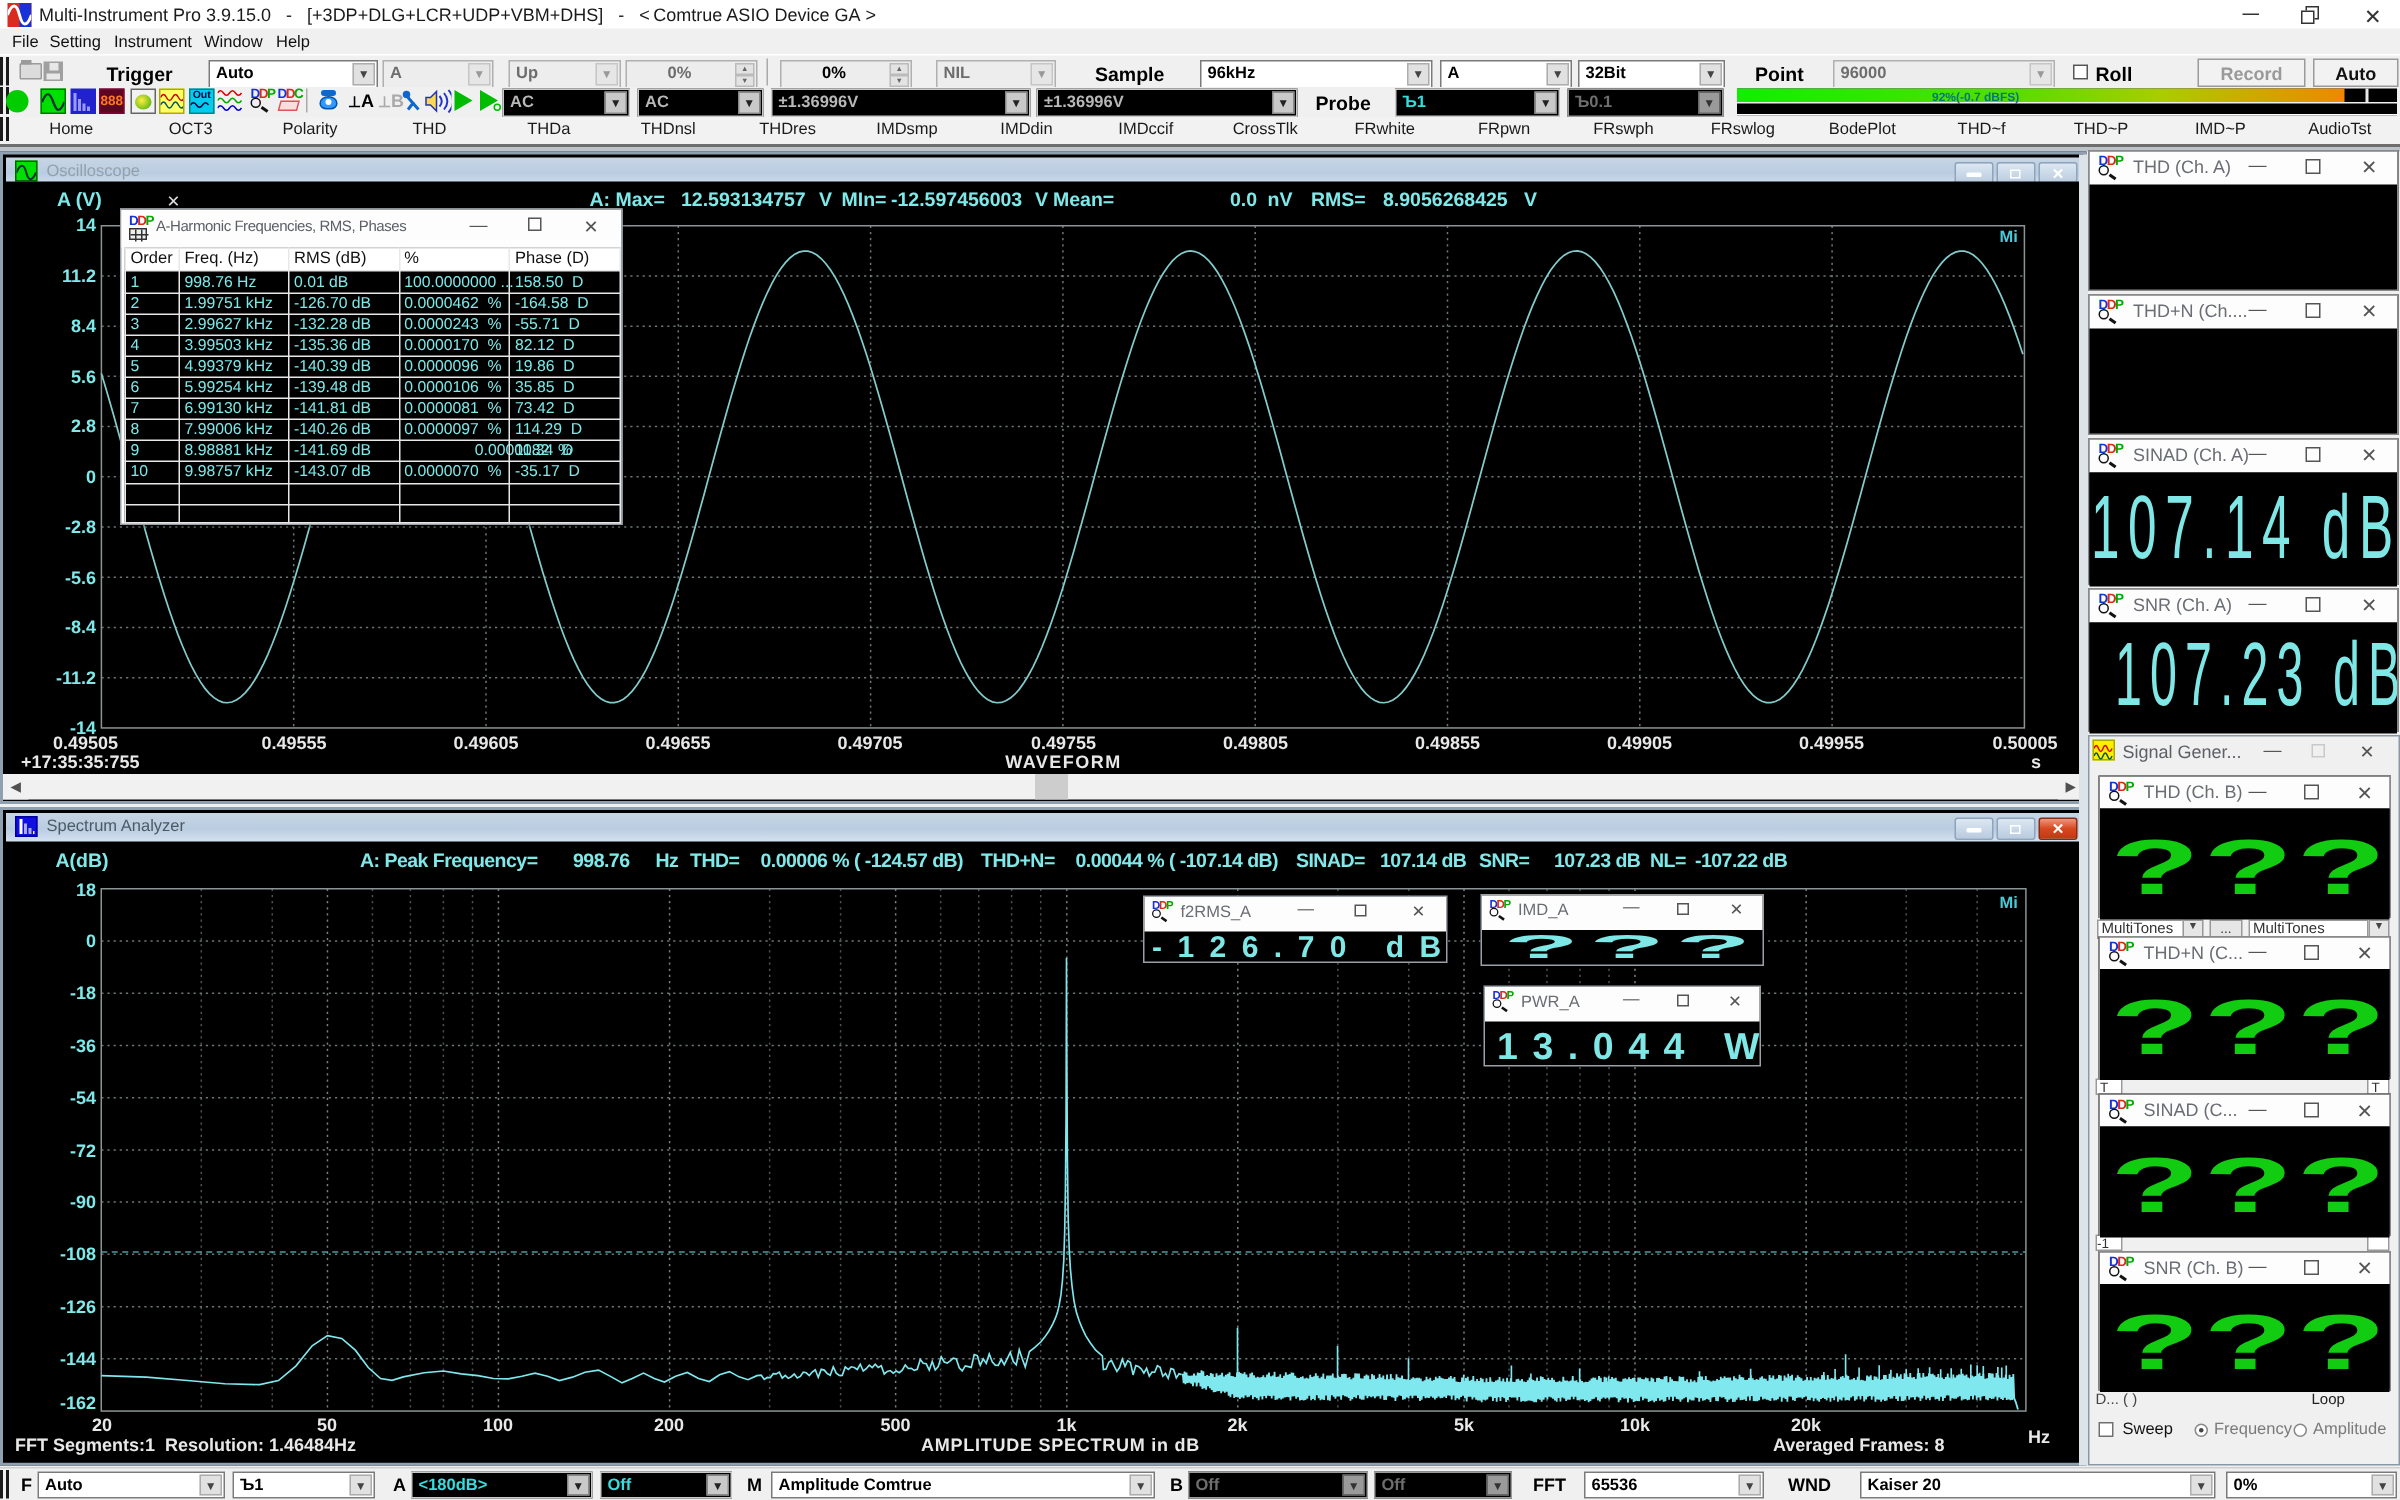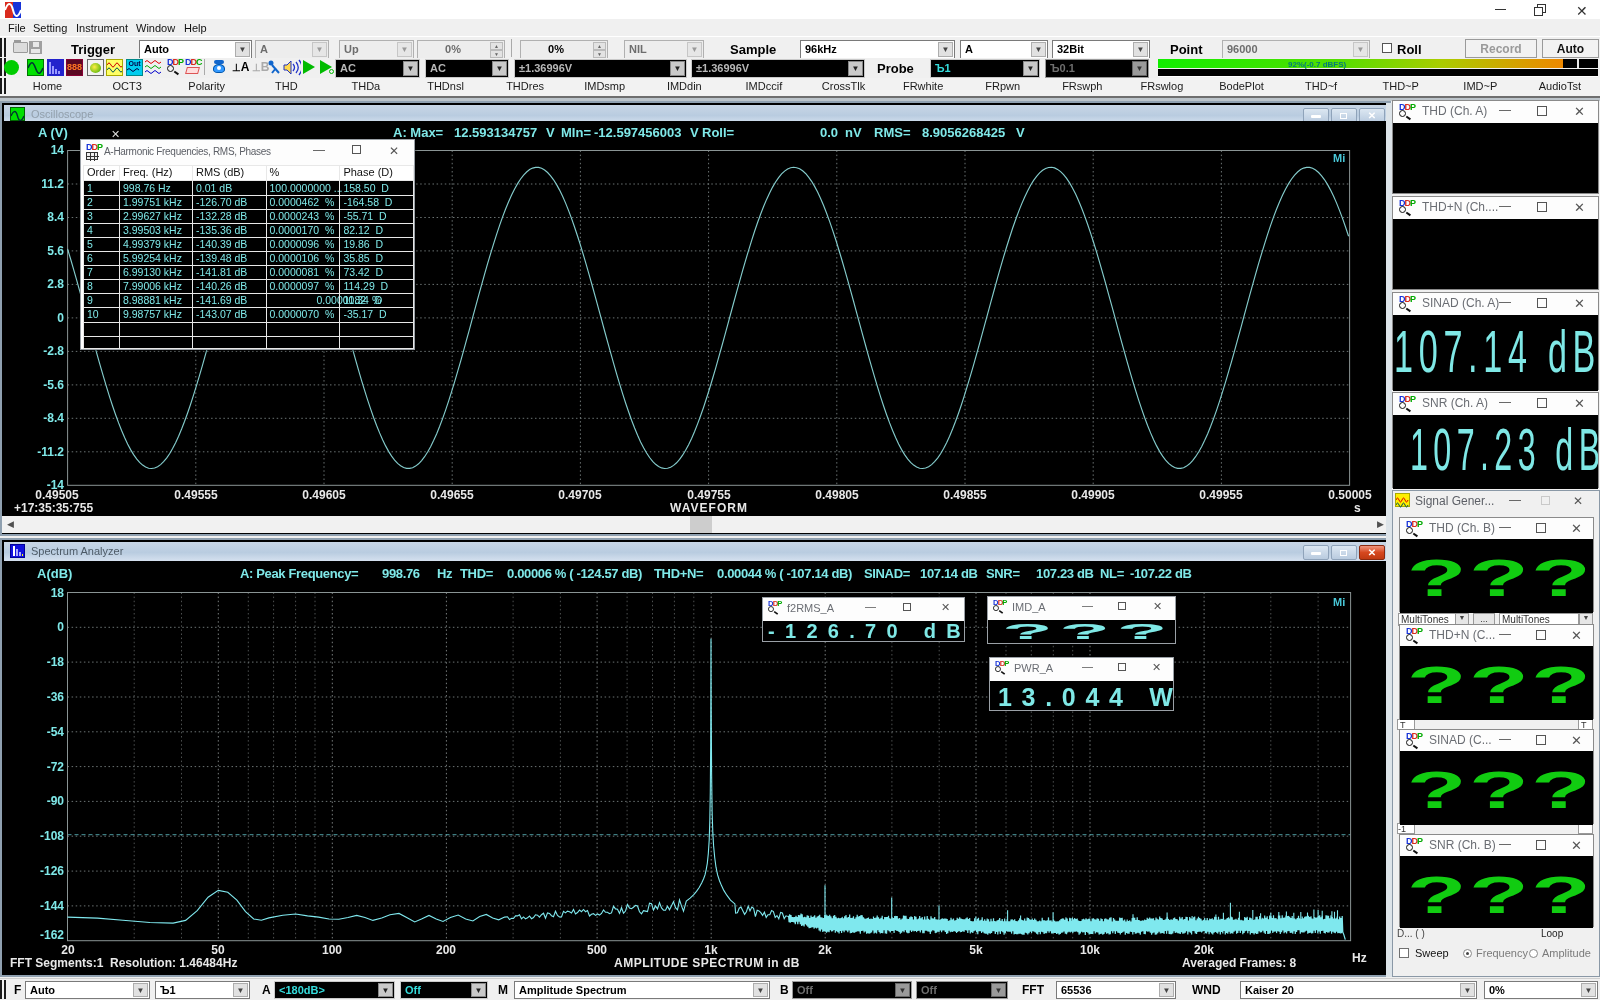--- a/index.html
+++ b/index.html
@@ -32,20 +32,21 @@
 </style></head>
 <body>
 
 <div class="abs" style="left:0;top:0;width:1600px;height:20px;background:#fff;border-bottom:1px solid #f0f0f0;">
  <div class="abs" style="left:5px;top:2px;width:16px;height:16px;background:#d92b1e;overflow:hidden;">
   <div class="abs" style="left:8px;top:0;width:8px;height:16px;background:#1733d8;"></div>
   <svg class="abs" style="left:0;top:0" width="16" height="16">
         <path d="M0,8 C3,0 6,0 8,8 C10,16 13,16 16,8" stroke="#fff" stroke-width="2" fill="none"></path>
       </svg>
  </div>
+ <div class="abs" style="left:26px;top:3px;font-size:12px;color:#1a1a1a;">Multi-Instrument Pro 3.9.15.0&nbsp;&nbsp;&nbsp;-&nbsp;&nbsp;&nbsp;[+3DP+DLG+LCR+UDP+VBM+DHS]&nbsp;&nbsp;&nbsp;-&nbsp;&nbsp;&nbsp;&lt; Comtrue ASIO Device GA&nbsp;&gt;</div>
  <div class="abs" style="left:1495px;top:9px;width:11px;height:1px;background:#333;"></div>
  <div class="abs" style="left:1537px;top:4px;width:9px;height:9px;border:1px solid #333;background:#fff;"></div>
  <div class="abs" style="left:1534px;top:7px;width:9px;height:9px;border:1px solid #333;background:#fff;"></div>
  <div class="abs" style="left:1576px;top:3px;font-size:14px;color:#333;">✕</div>
 </div>
 <div class="abs" style="left:0;top:20px;width:1600px;height:16px;background:#f0f0f0;">
  <div class="abs" style="left:8px;top:2px;font-size:11px;color:#111;">File</div>
  <div class="abs" style="left:33px;top:2px;font-size:11px;color:#111;">Setting</div>
  <div class="abs" style="left:76px;top:2px;font-size:11px;color:#111;">Instrument</div>
  <div class="abs" style="left:136px;top:2px;font-size:11px;color:#111;">Window</div>
@@ -244,21 +245,21 @@
       </div>
     </div>
     <div class="abs" style="left:0px;top:18px;width:1387px;height:395px;background:#000;overflow:hidden;">
       <div class="abs cy b" style="left:36px;top:4px;font-size:13px;">A (V)</div>
       <div class="abs cy b" style="left:391px;top:4px;font-size:13px;">A: Max=</div>
       <div class="abs cy b" style="left:452px;top:4px;font-size:13px;">12.593134757</div>
       <div class="abs cy b" style="left:544px;top:4px;font-size:13px;">V</div>
       <div class="abs cy b" style="left:559px;top:4px;font-size:13px;">MIn=</div>
       <div class="abs cy b" style="left:592px;top:4px;font-size:13px;">-12.597456003</div>
       <div class="abs cy b" style="left:688px;top:4px;font-size:13px;">V</div>
-      <div class="abs cy b" style="left:700px;top:4px;font-size:13px;">Roll=</div>
+      <div class="abs cy b" style="left:700px;top:4px;font-size:13px;">Mean=</div>
       <div class="abs cy b" style="left:818px;top:4px;font-size:13px;">0.0</div>
       <div class="abs cy b" style="left:843px;top:4px;font-size:13px;">nV</div>
       <div class="abs cy b" style="left:872px;top:4px;font-size:13px;">RMS=</div>
       <div class="abs cy b" style="left:920px;top:4px;font-size:13px;">8.9056268425</div>
       <div class="abs cy b" style="left:1014px;top:4px;font-size:13px;">V</div>
       <div class="abs" style="left:109px;top:7px;color:#ddd;font-size:11px;">✕</div>
       <div class="abs b" style="left:1331px;top:31px;color:#49c8d8;font-size:11px;letter-spacing:0px;">Mi</div>
       <svg class="abs" style="left:0;top:0" width="1387" height="394">
         <line x1="193.8" y1="29.5" x2="193.8" y2="364.3" stroke="#8a9494" stroke-width="1" stroke-dasharray="1.5 2.6" opacity="0.78"></line>
         <line x1="322.0" y1="29.5" x2="322.0" y2="364.3" stroke="#8a9494" stroke-width="1" stroke-dasharray="1.5 2.6" opacity="0.78"></line>
@@ -747,21 +748,21 @@
     <div class="combo blk" style="left:274px;top:2px;width:121px;height:18px;">
       <div class="tx" style="color:#35dddd;">&lt;180dB&gt;</div>
       <div class="ar"></div>
     </div>
     <div class="combo blk" style="left:400px;top:2px;width:88px;height:18px;">
       <div class="tx" style="color:#35dddd;">Off</div>
       <div class="ar"></div>
     </div>
     <div class="abs b" style="left:498px;top:4px;font-size:12px;">M</div>
     <div class="combo " style="left:514px;top:2px;width:256px;height:18px;">
-      <div class="tx" style="">Amplitude Spectrum</div>
+      <div class="tx" style="">Amplitude Comtrue</div>
       <div class="ar"></div>
     </div>
     <div class="abs b" style="left:780px;top:4px;font-size:12px;">B</div>
     <div class="combo blkdis" style="left:792px;top:2px;width:120px;height:18px;">
       <div class="tx" style="">Off</div>
       <div class="ar"></div>
     </div>
     <div class="combo blkdis" style="left:916px;top:2px;width:92px;height:18px;">
       <div class="tx" style="">Off</div>
       <div class="ar"></div>

